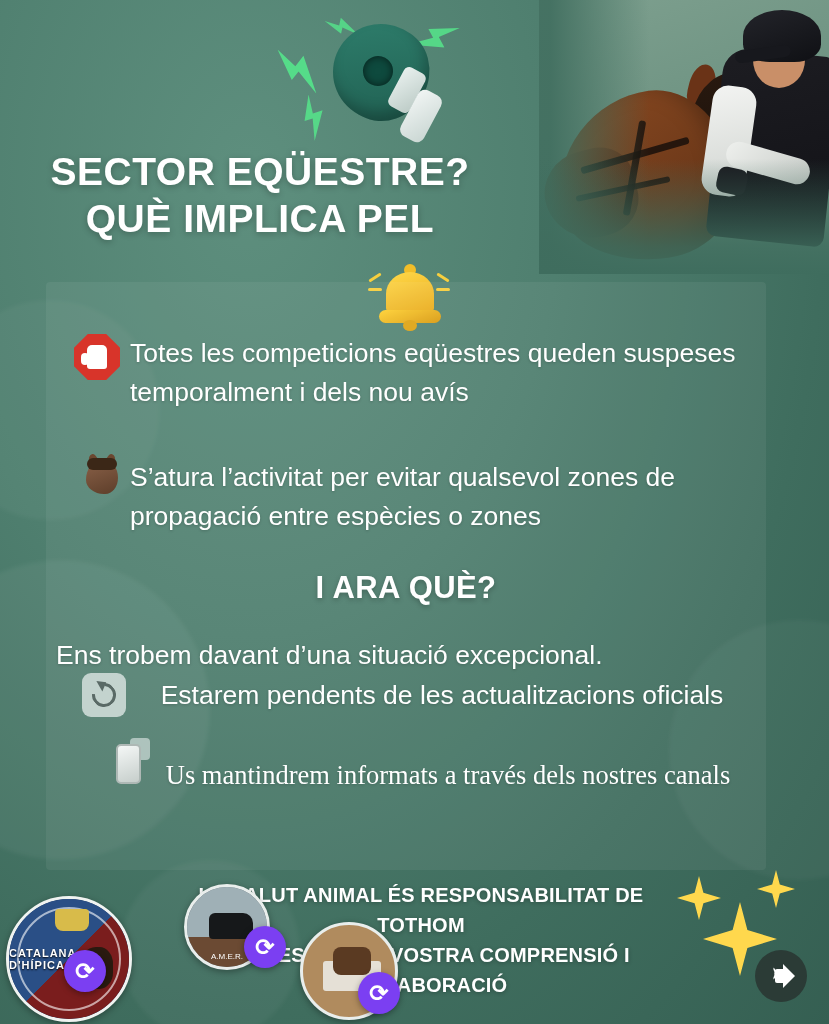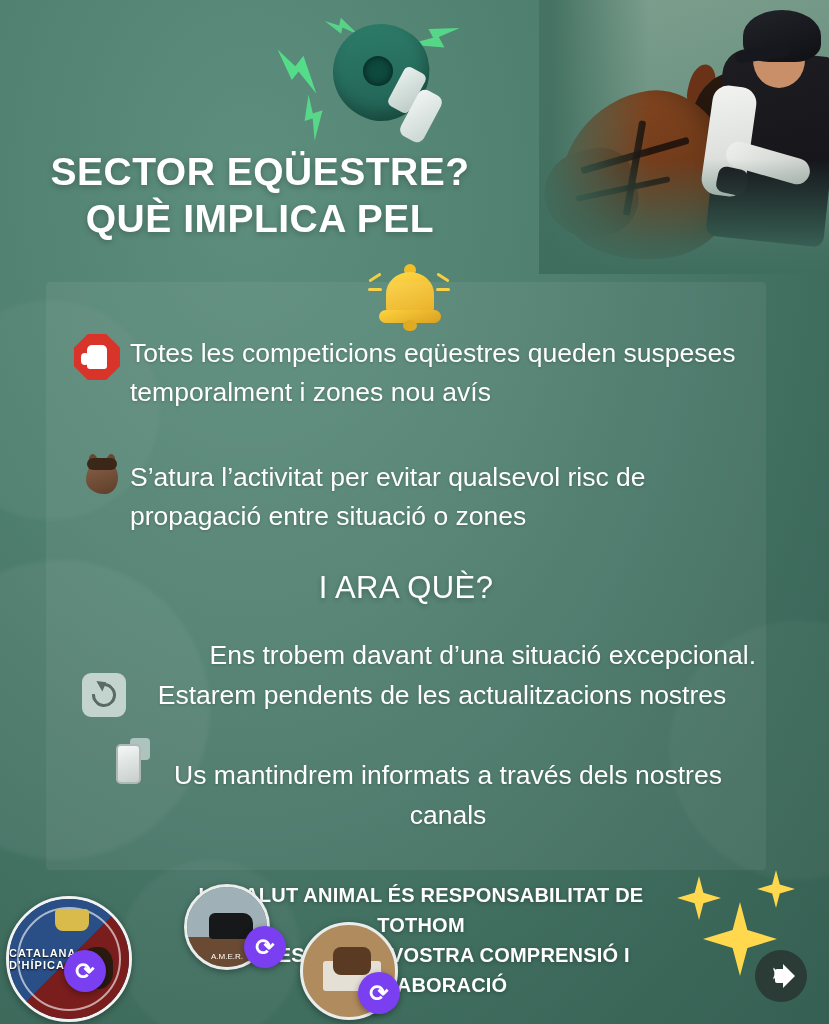--- a/index.html
+++ b/index.html
@@ -192,27 +192,27 @@
     color: #ffffff;
     font-size: 26.5px;
     line-height: 39px;
     font-weight: 400;
     text-shadow: 0 1px 3px rgba(0,0,0,.2);
   }
   #line1 { left: 130px; top: 334px; width: 640px; }
   #line2 { left: 130px; top: 458px; width: 640px; }
   #subhead {
     position: absolute; left: 46px; top: 570px; width: 720px;
-    text-align: center; color: #fff; font-weight: 400; font-size: 31px;
+    text-align: center; color: #fff; font-weight: 700; font-size: 31px;
     letter-spacing: .4px;
     text-shadow: 0 2px 5px rgba(0,0,0,.25);
   }
   #line3 {
     position: absolute; left: 56px; top: 635px; width: 700px;
-    text-align: right; color: #fff; font-size: 26.5px; line-height: 40px;
+    text-align: left; color: #fff; font-size: 26.5px; line-height: 40px;
   }
   #line4 {
     position: absolute; left: 132px; top: 675px; width: 620px;
     color: #fff; font-size: 26.5px; line-height: 40px; text-align: center;
   }
   #line5 {
     position: absolute; left: 148px; top: 755px; width: 600px;
     color: #fff; font-size: 26.5px; line-height: 40px; text-align: center;
   }
 
@@ -402,44 +402,44 @@
     <div class="bell-body"></div>
     <div class="bell-lip"></div>
     <div class="bell-clap"></div>
   </div>
 
   <div id="panel"></div>
 
   <div id="stop-icon">
     <div class="hand"></div>
   </div>
-  <div id="line1" class="content-text">Totes les competicions eqüestres queden suspeses temporalment i zones nou avís</div>
+  <div id="line1" class="content-text">Totes les competicions eqüestres queden suspeses temporalment i dels nou avís</div>
 
   <div id="horse-icon">
     <div class="he a"></div>
     <div class="he b"></div>
     <div class="hh"></div>
     <div class="hm"></div>
   </div>
-  <div id="line2" class="content-text">S’atura l’activitat per evitar qualsevol risc de propagació entre situació o zones</div>
+  <div id="line2" class="content-text">S’atura l’activitat per evitar qualsevol zones de propagació entre espècies o zones</div>
 
   <div id="subhead">I ARA QUÈ?</div>
 
   <div id="line3" class="content-text" style="position:absolute;">Ens trobem davant d’una situació excepcional.</div>
 
   <div id="refresh-icon">
     <div class="ring"></div>
   </div>
-  <div id="line4" class="content-text" style="position:absolute;">Estarem pendents de les actualitzacions nostres</div>
+  <div id="line4" class="content-text" style="position:absolute;">Estarem pendents de les actualitzacions oficials</div>
 
   <div id="mobile-icon">
     <div class="glow"></div>
     <div class="phone"></div>
   </div>
-  <div id="line5" class="content-text" style="position:absolute;">Us mantindrem informats a través dels nostres canals</div>
+  <div id="line5" class="content-text" style="position:absolute;font-family:Liberation Serif, serif;">Us mantindrem informats a través dels nostres canals</div>
 
   <div id="footer-text" style="white-space: pre-line;">LA SALUT ANIMAL ÉS RESPONSABILITAT DE TOTHOM
 GRÀCIES PER LA VOSTRA COMPRENSIÓ I COL·LABORACIÓ</div>
 
   <div id="logo-1" class="logo">
     <div class="crest-field"></div>
     <div class="crest-ring"></div>
     <div class="crown"></div>
     <div class="horse"></div>
     <div class="txt">CATALANA D'HÍPICA</div>

